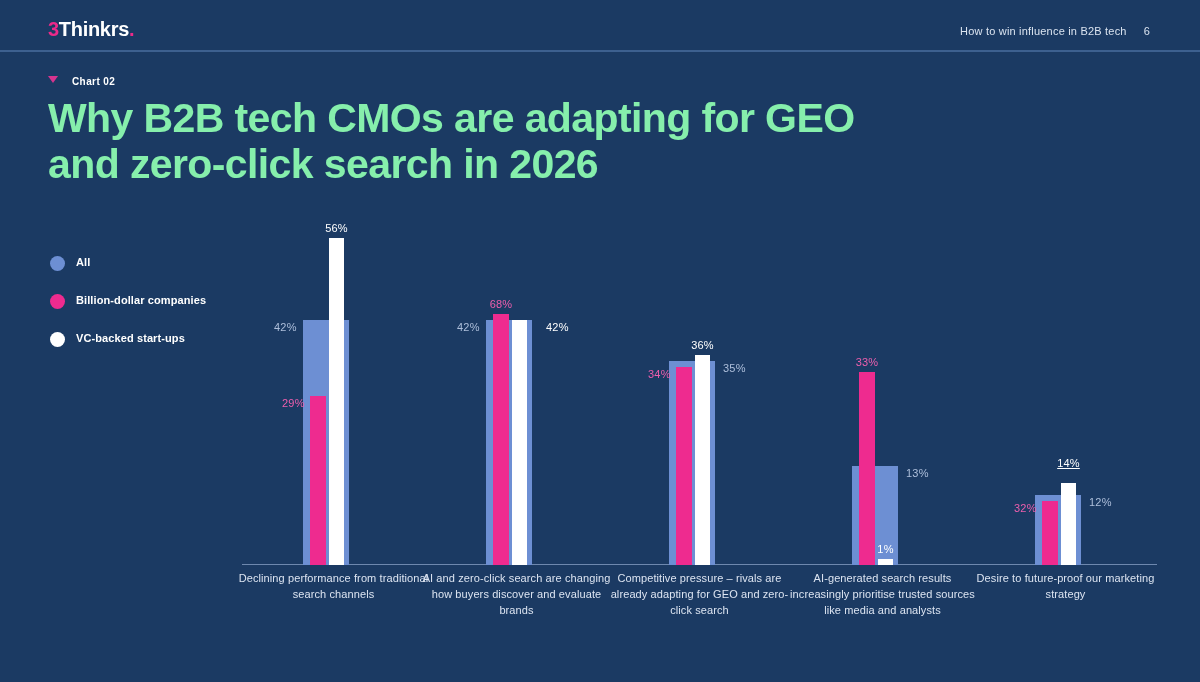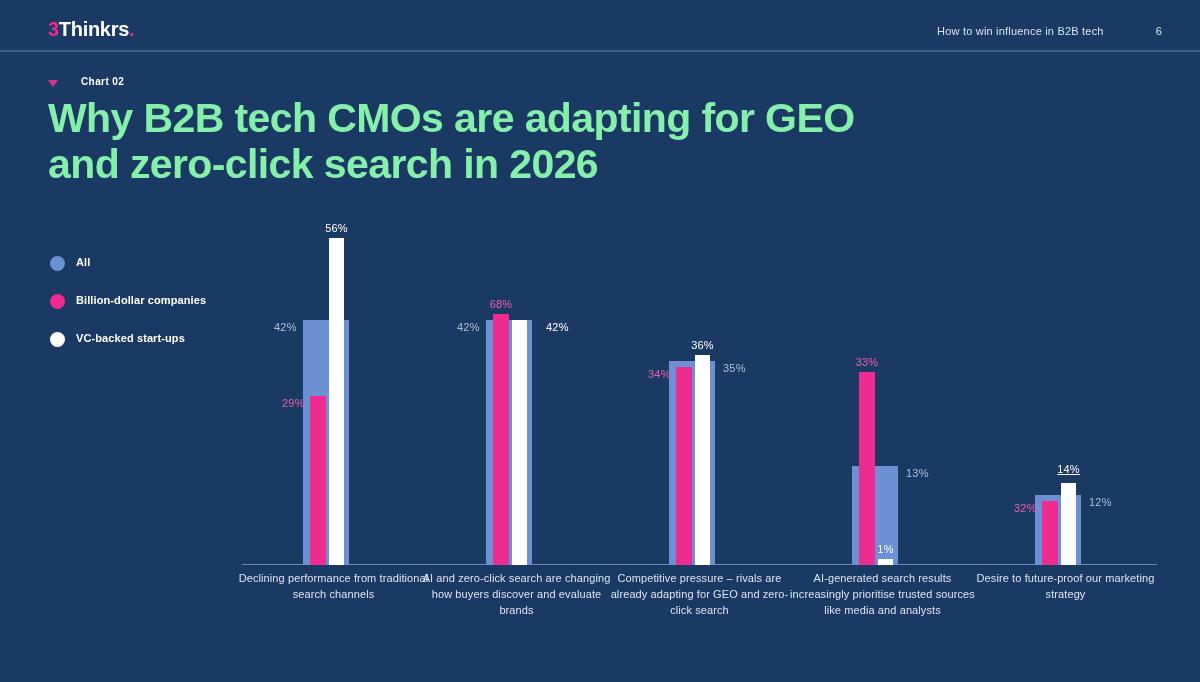--- a/index.html
+++ b/index.html
@@ -19,35 +19,35 @@
   .logo {
     position:absolute; left:48px; top:19px;
     font-size:20px; font-weight:bold; letter-spacing:-0.3px;
     line-height:1; white-space:nowrap;
   }
   .logo .three { color:#ec2a8a; }
   .logo .word  { color:#ffffff; }
   .logo .dot   { color:#ec2a8a; }
 
   .header-right {
-    position:absolute; right:38px; top:25px;
-    display:flex; align-items:center; gap:52px;
+    position:absolute; right:50px; top:25px;
+    display:flex; align-items:center; gap:17px;
     font-size:11px; color:#dbe4f0; letter-spacing:0.2px;
     white-space:nowrap;
   }
   .page-num { font-size:11px; color:#dbe4f0; }
   .header-rule {
     position:absolute; left:0; top:50px; width:1200px; height:2px;
     background:#4a6d9e; opacity:0.75;
   }
 
   
   .eyebrow {
     position:absolute; left:48px; top:76px;
-    display:flex; align-items:flex-end; gap:23px;
+    display:flex; align-items:flex-start; gap:14px;
     font-size:10px; font-weight:bold; color:#ffffff; letter-spacing:0.4px;
   }
   .tri {
     width:0; height:0;
     border-left:5px solid transparent;
     border-right:5px solid transparent;
     border-top:7px solid #d6348f;
   }
   .title {
     position:absolute; left:48px; top:96px; width:830px;
@@ -185,20 +185,20 @@
           </div>
           <div class="cat-label">AI-generated search results increasingly prioritise trusted sources like media and analysts</div>
         </div>
         <div class="group" style="left: 732px;">
           <div class="plot">
             <div class="bar bar-all" style="height: 70px;"></div>
             <div class="vlabel all" style="left: 115px; bottom: 57px;">12%</div>
             <div class="bar bar-bill" style="height: 64px;"></div>
             <div class="vlabel bill" style="left: 40px; bottom: 51px;">32%</div>
             <div class="bar bar-vc" style="height: 82px;"></div>
-            <div class="vlabel vc" style="left: 80.5px; width: 28px; text-align: center; bottom: 90px; text-decoration: underline;">14%</div>
+            <div class="vlabel vc" style="left: 80.5px; width: 28px; text-align: center; bottom: 96px; text-decoration: underline;">14%</div>
           </div>
           <div class="cat-label">Desire to future-proof our marketing strategy</div>
         </div>
       </div>
   </div>
 
 </div>
 
 </body></html>

